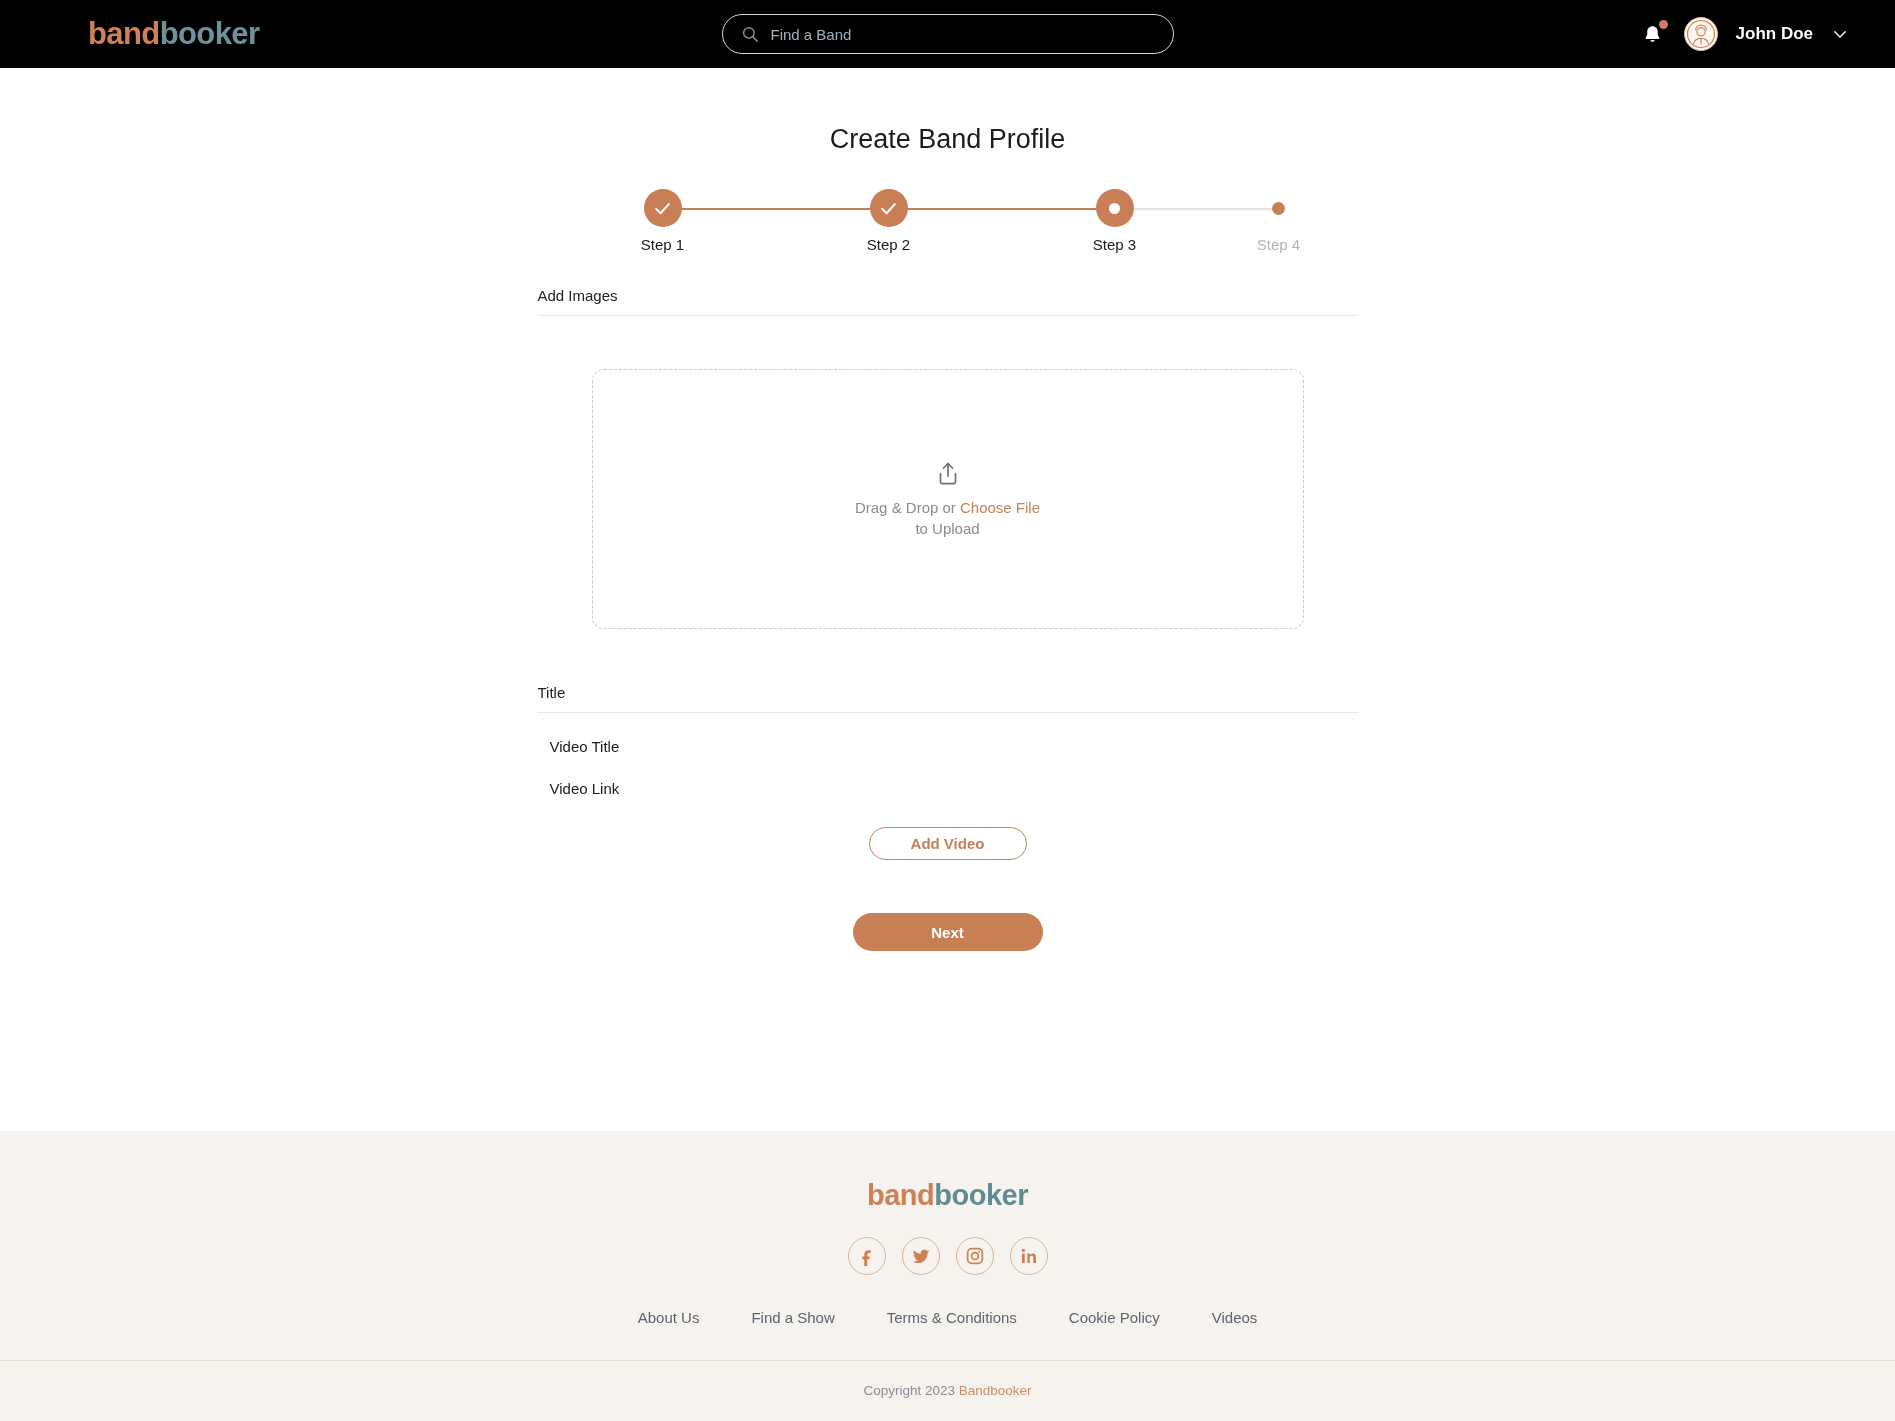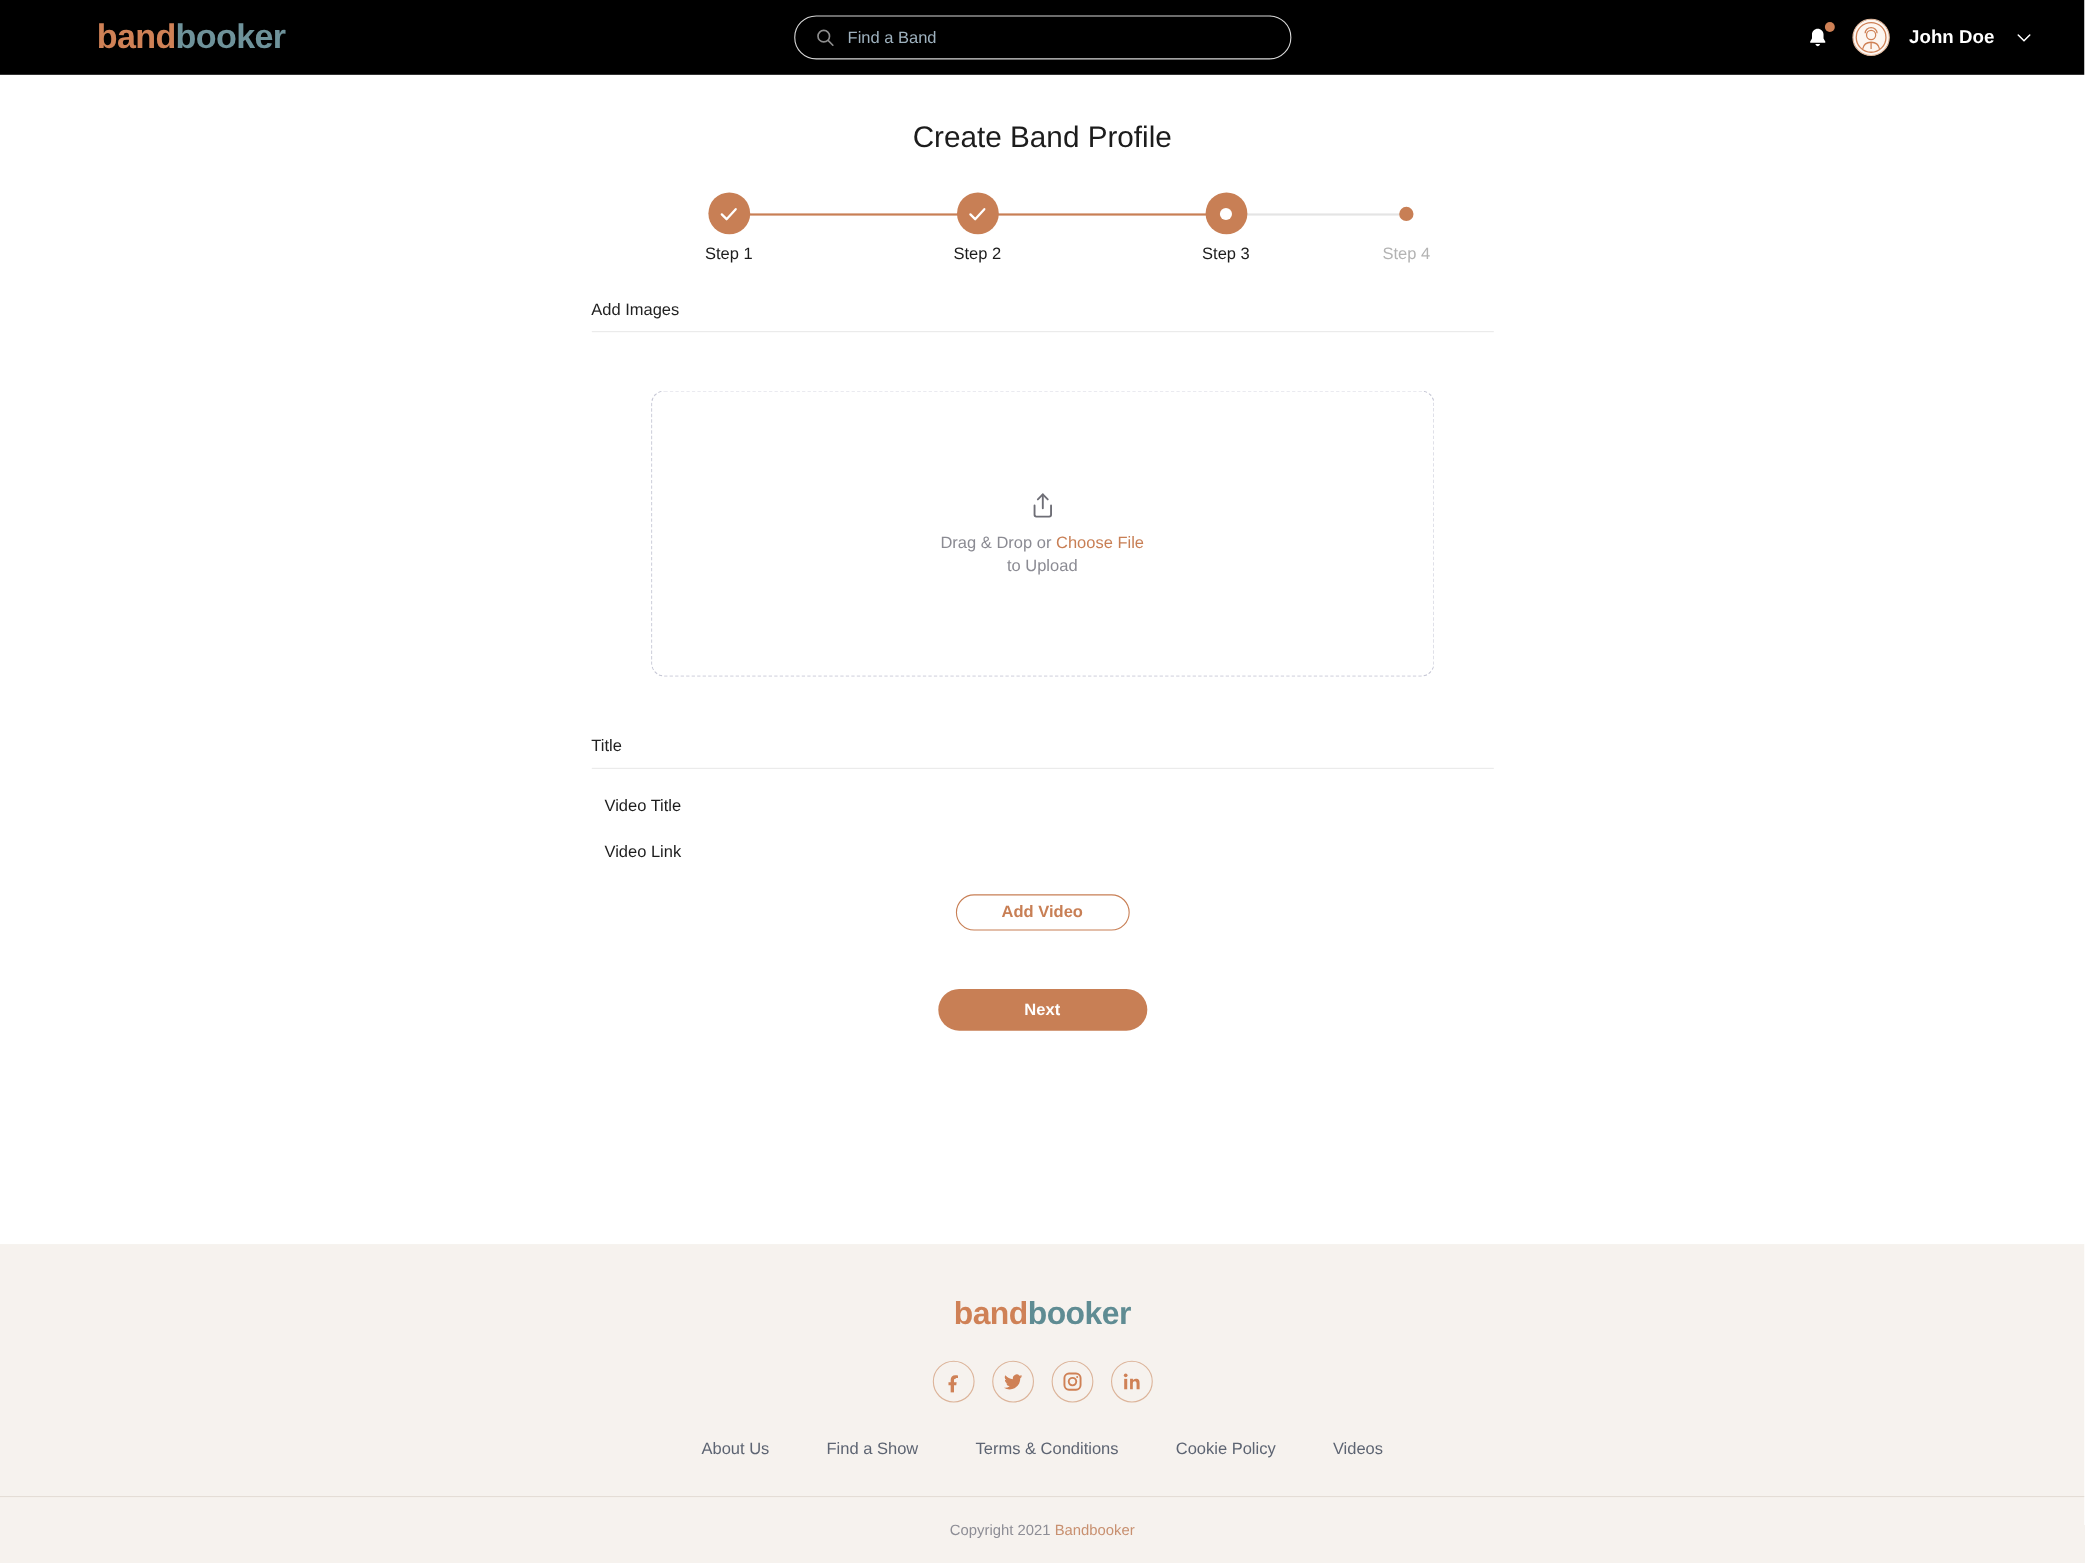--- a/index.html
+++ b/index.html
@@ -103,21 +103,21 @@
     white-space: nowrap;
   }
   .chevron { width: 18px; height: 18px; }
 
   
   .main {
     flex: 1;
     display: flex;
     flex-direction: column;
     align-items: center;
-    padding-top: 42px;
+    padding-top: 56px;
     background: #ffffff;
   }
 
   .page-title {
     font-size: 27px;
     color: #1c1c1c;
     font-weight: normal;
     margin-bottom: 34px;
   }
 
@@ -488,17 +488,17 @@
       <a class="footer-link">About Us</a>
       <a class="footer-link">Find a Show</a>
       <a class="footer-link">Terms &amp; Conditions</a>
       <a class="footer-link">Cookie Policy</a>
       <a class="footer-link">Videos</a>
     </div>
 
     <div class="footer-divider"></div>
 
     <div class="copyright">
-      <span>Copyright 2021 </span><span class="brand">Bandbooker</span>
+      <span>Copyright 2023 </span><span class="brand">Bandbooker</span>
     </div>
   </div>
 
 </div>
 
 </body></html>

